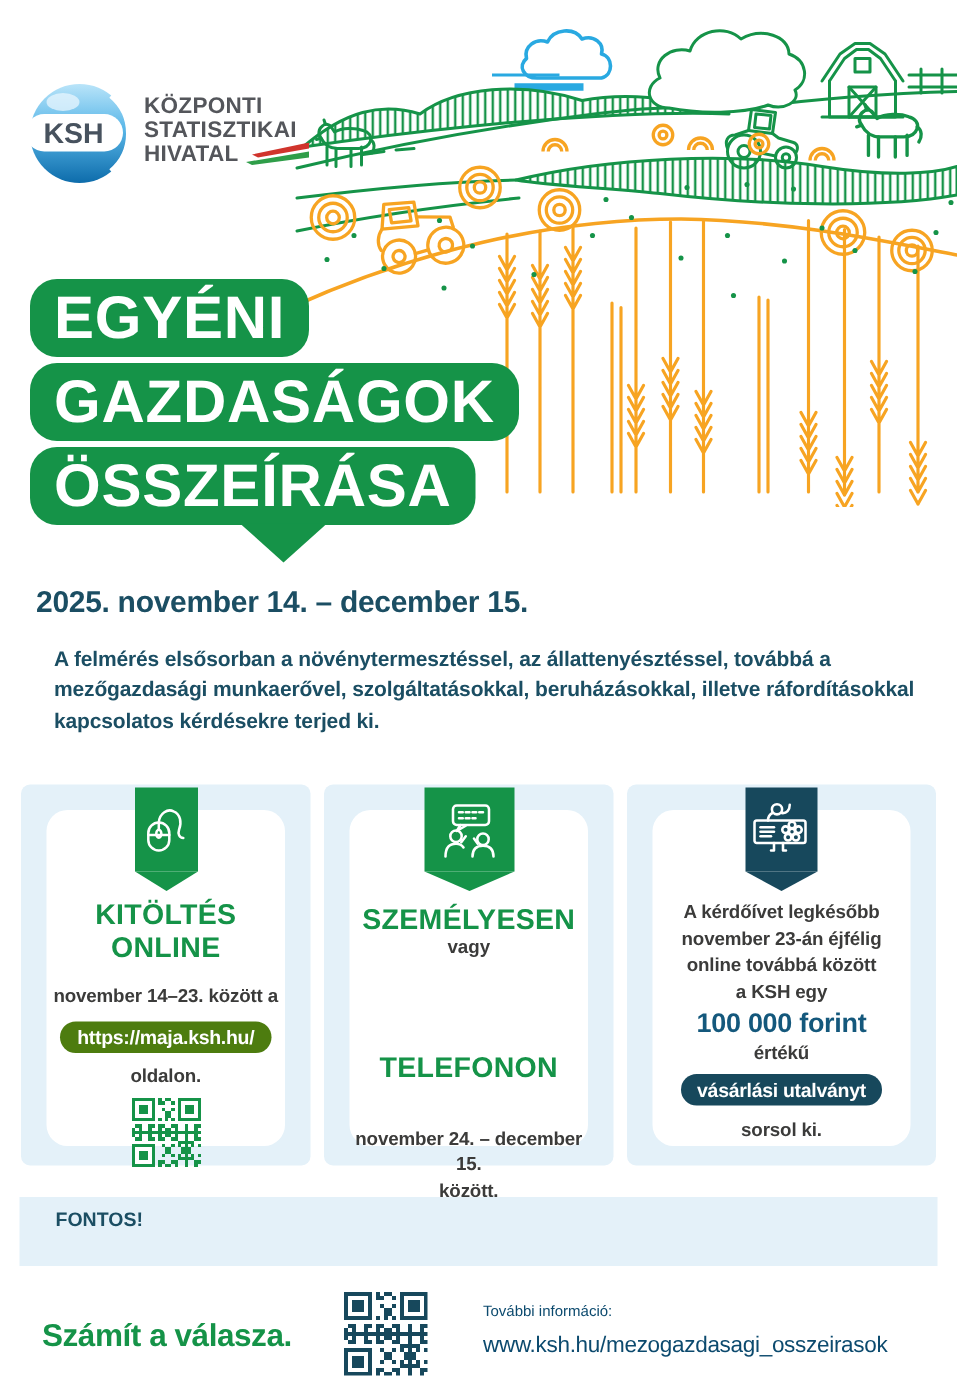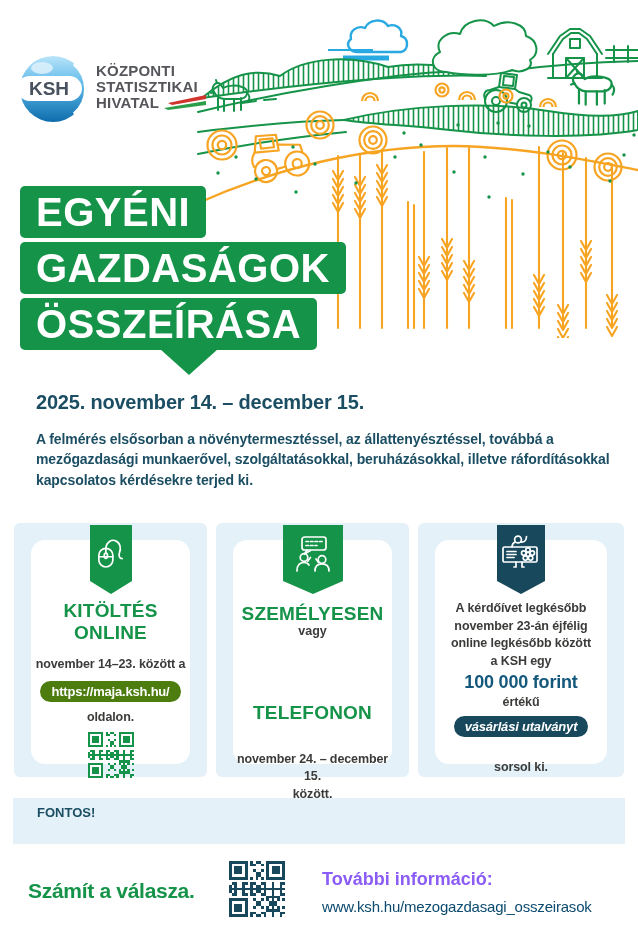--- a/index.html
+++ b/index.html
@@ -13,28 +13,28 @@
              font-size:15px;line-height:16px;letter-spacing:.2px;}
   .org-row{display:flex;align-items:center;}
   .flag{margin-left:5px;}
 
   
   .illustration{position:absolute;left:196px;top:6px;z-index:1;}
 
   
   .banners{position:absolute;left:20px;top:186px;z-index:4;}
   .banner{display:table;background:#159348;color:#fff;font-weight:bold;font-size:40px;
-          height:52px;line-height:52px;padding:0 16px;border-radius:5px;margin-bottom:4px;
+          height:52px;line-height:52px;padding:0 16px;border-radius:18px;margin-bottom:4px;
           letter-spacing:.5px;}
   .tri{position:absolute;left:140px;top:163px;width:0;height:0;
        border-left:29px solid transparent;border-right:29px solid transparent;
        border-top:26px solid #159348;}
 
   
-  .date{position:absolute;left:36px;top:391px;font-size:20px;font-weight:bold;
+  .date{position:absolute;left:24px;top:391px;font-size:20px;font-weight:bold;
         letter-spacing:-.2px;color:#1b4e63;z-index:4;}
   .intro{position:absolute;left:36px;top:429px;width:582px;font-size:14px;font-weight:bold;
          line-height:1.45;color:#1b4e63;letter-spacing:-.1px;z-index:4;}
 
   
   .cards{position:absolute;left:14px;top:523px;width:610px;height:254px;display:flex;gap:9px;z-index:4;}
   .panel{background:#e4f1f9;border-radius:6px;position:relative;}
   .panel-1,.panel-2{flex:0 0 193px;}
   .panel-3{flex:1;}
   .card{position:absolute;left:17px;right:17px;top:17px;bottom:13px;background:#fff;
@@ -54,35 +54,35 @@
   .card-online .card-title{margin-top:60px;}
   .card-online .pre{margin-top:11px;}
   .card-online .pill{margin-top:8px;}
   .card-online .post{margin-top:7px;}
   .card-online .qr{margin-top:5px;display:inline-block;line-height:0;}
   .card-person .card-title{margin-top:63px;}
   .card-person .conn{font-size:12.5px;font-weight:bold;color:#3b3b3a;line-height:1.1;}
   .card-person .when{margin-top:26px;}
   .card-prize .lines{margin-top:60px;}
   .amount{font-size:18px;font-weight:bold;color:#14587c;margin:2px 0 1px;letter-spacing:-.2px;}
-  .card-prize .pill{margin-top:4px;margin-bottom:22px;font-style:italic;}
+  .card-prize .pill{margin-top:4px;margin-bottom:8px;}
 
   
   .notice{position:absolute;left:13px;top:798px;width:612px;height:46px;background:#e4f1f9;
           padding:7px 0 0 24px;z-index:4;}
   .notice-heading{font-size:13px;font-weight:bold;color:#1b4e63;}
   .notice-line{font-size:12.5px;color:#1b4e63;margin-top:2px;}
   .notice-line .b{font-weight:bold;}
 
   
   .slogan{position:absolute;left:28px;top:879px;font-size:21px;font-weight:bold;
           color:#159348;letter-spacing:-.3px;z-index:4;}
   .footer-qr{position:absolute;left:229px;top:861px;line-height:0;z-index:4;}
   .footer-info{position:absolute;left:322px;top:869px;z-index:4;}
-  .info-label{font-size:18px;font-weight:bold;color:#8b5cf6;}
+  .info-label{font-size:10px;font-weight:normal;color:#0c4a6e;}
   .info-url{font-size:15px;font-weight:normal;color:#0c4a6e;margin-top:8px;letter-spacing:-.2px;}
 </style>
 </head>
 <body>
 
 <div class="page">
 
   <div class="logo-block">
     <svg width="72" height="70" viewBox="0 0 72 70">
       <defs>
@@ -464,21 +464,21 @@
               <circle cx="29.6" cy="24.1" r="2.2"></circle>
                 <circle cx="24.4" cy="24.1" r="2.2"></circle>
               <circle cx="22.7" cy="19.1" r="2.2"></circle>
               <path d="M15 28 L15 33 L13 33 M21 28 L21 33 L23 33"></path>
             </svg>
           </div>
         </div>
         <div class="small lines">
           <div>A kérdőívet legkésőbb</div>
           <div>november 23-án éjfélig</div>
-          <div>online legkésőbb között</div>
+          <div>online továbbá között</div>
           <div>a KSH egy</div>
         </div>
         <div class="amount">100 000 forint</div>
         <div class="small">értékű</div>
         <div>
           <span class="pill pill-dark">vásárlási utalványt</span>
         </div>
         <div class="small">sorsol ki.</div>
       </div>
     </section>

